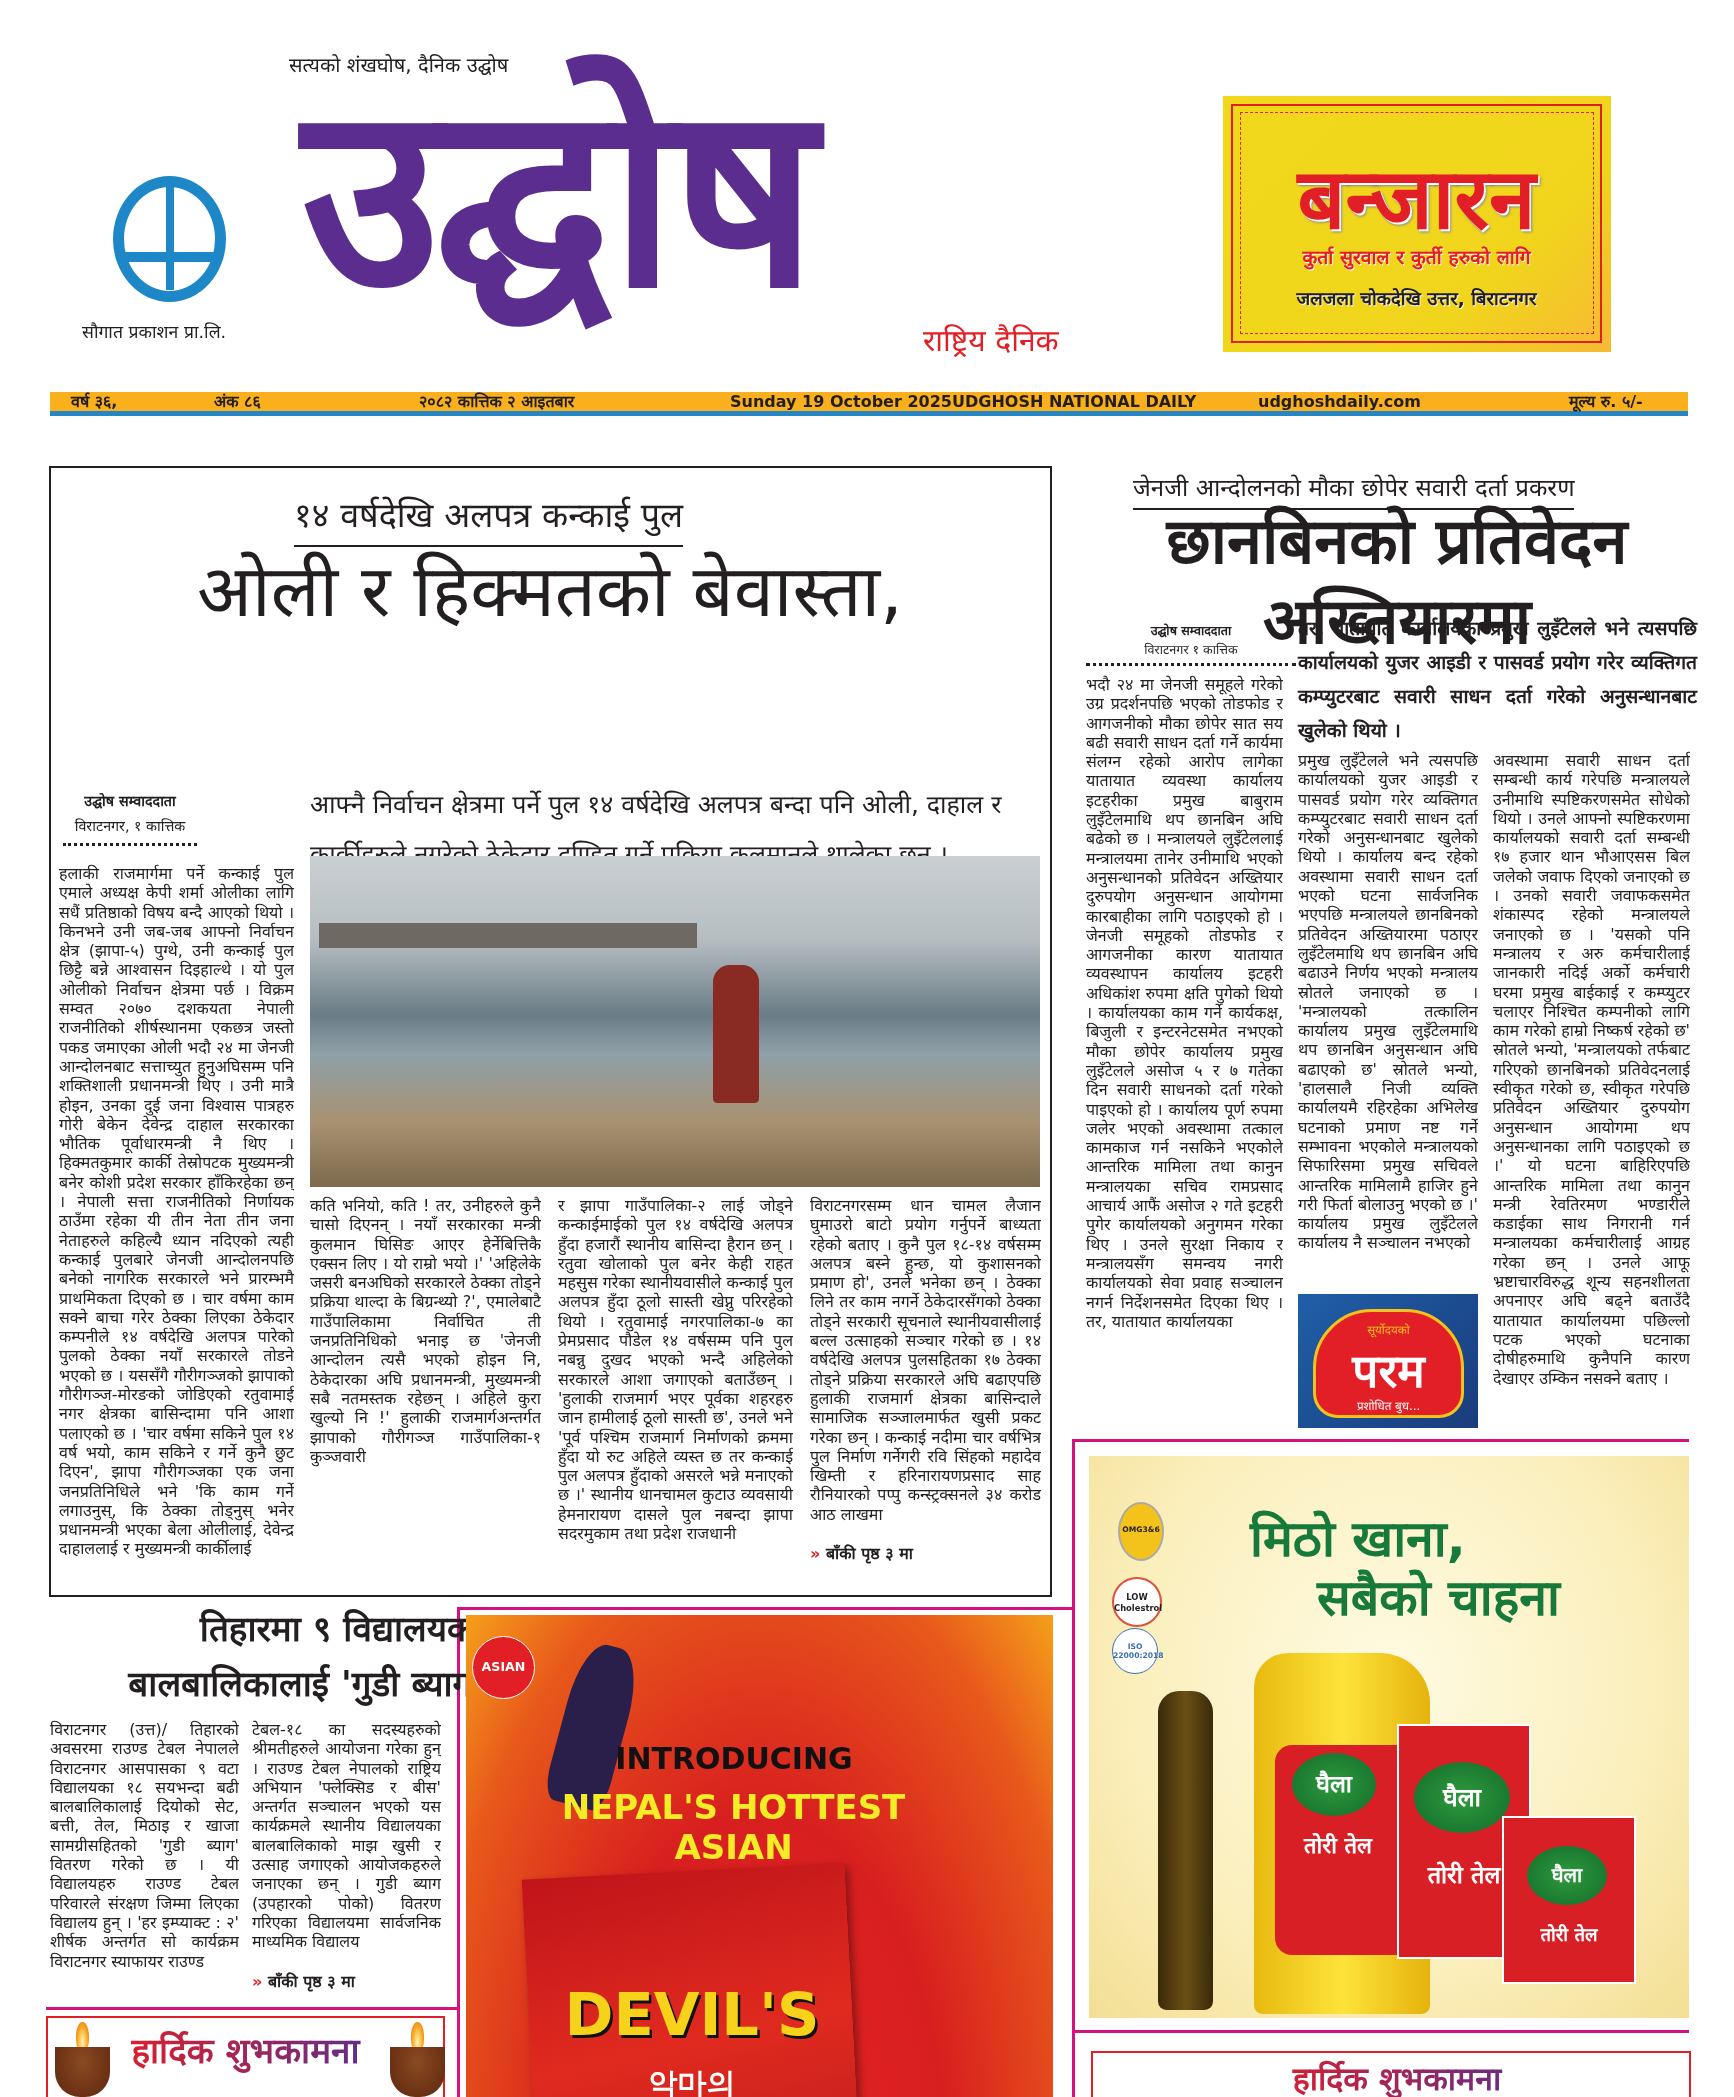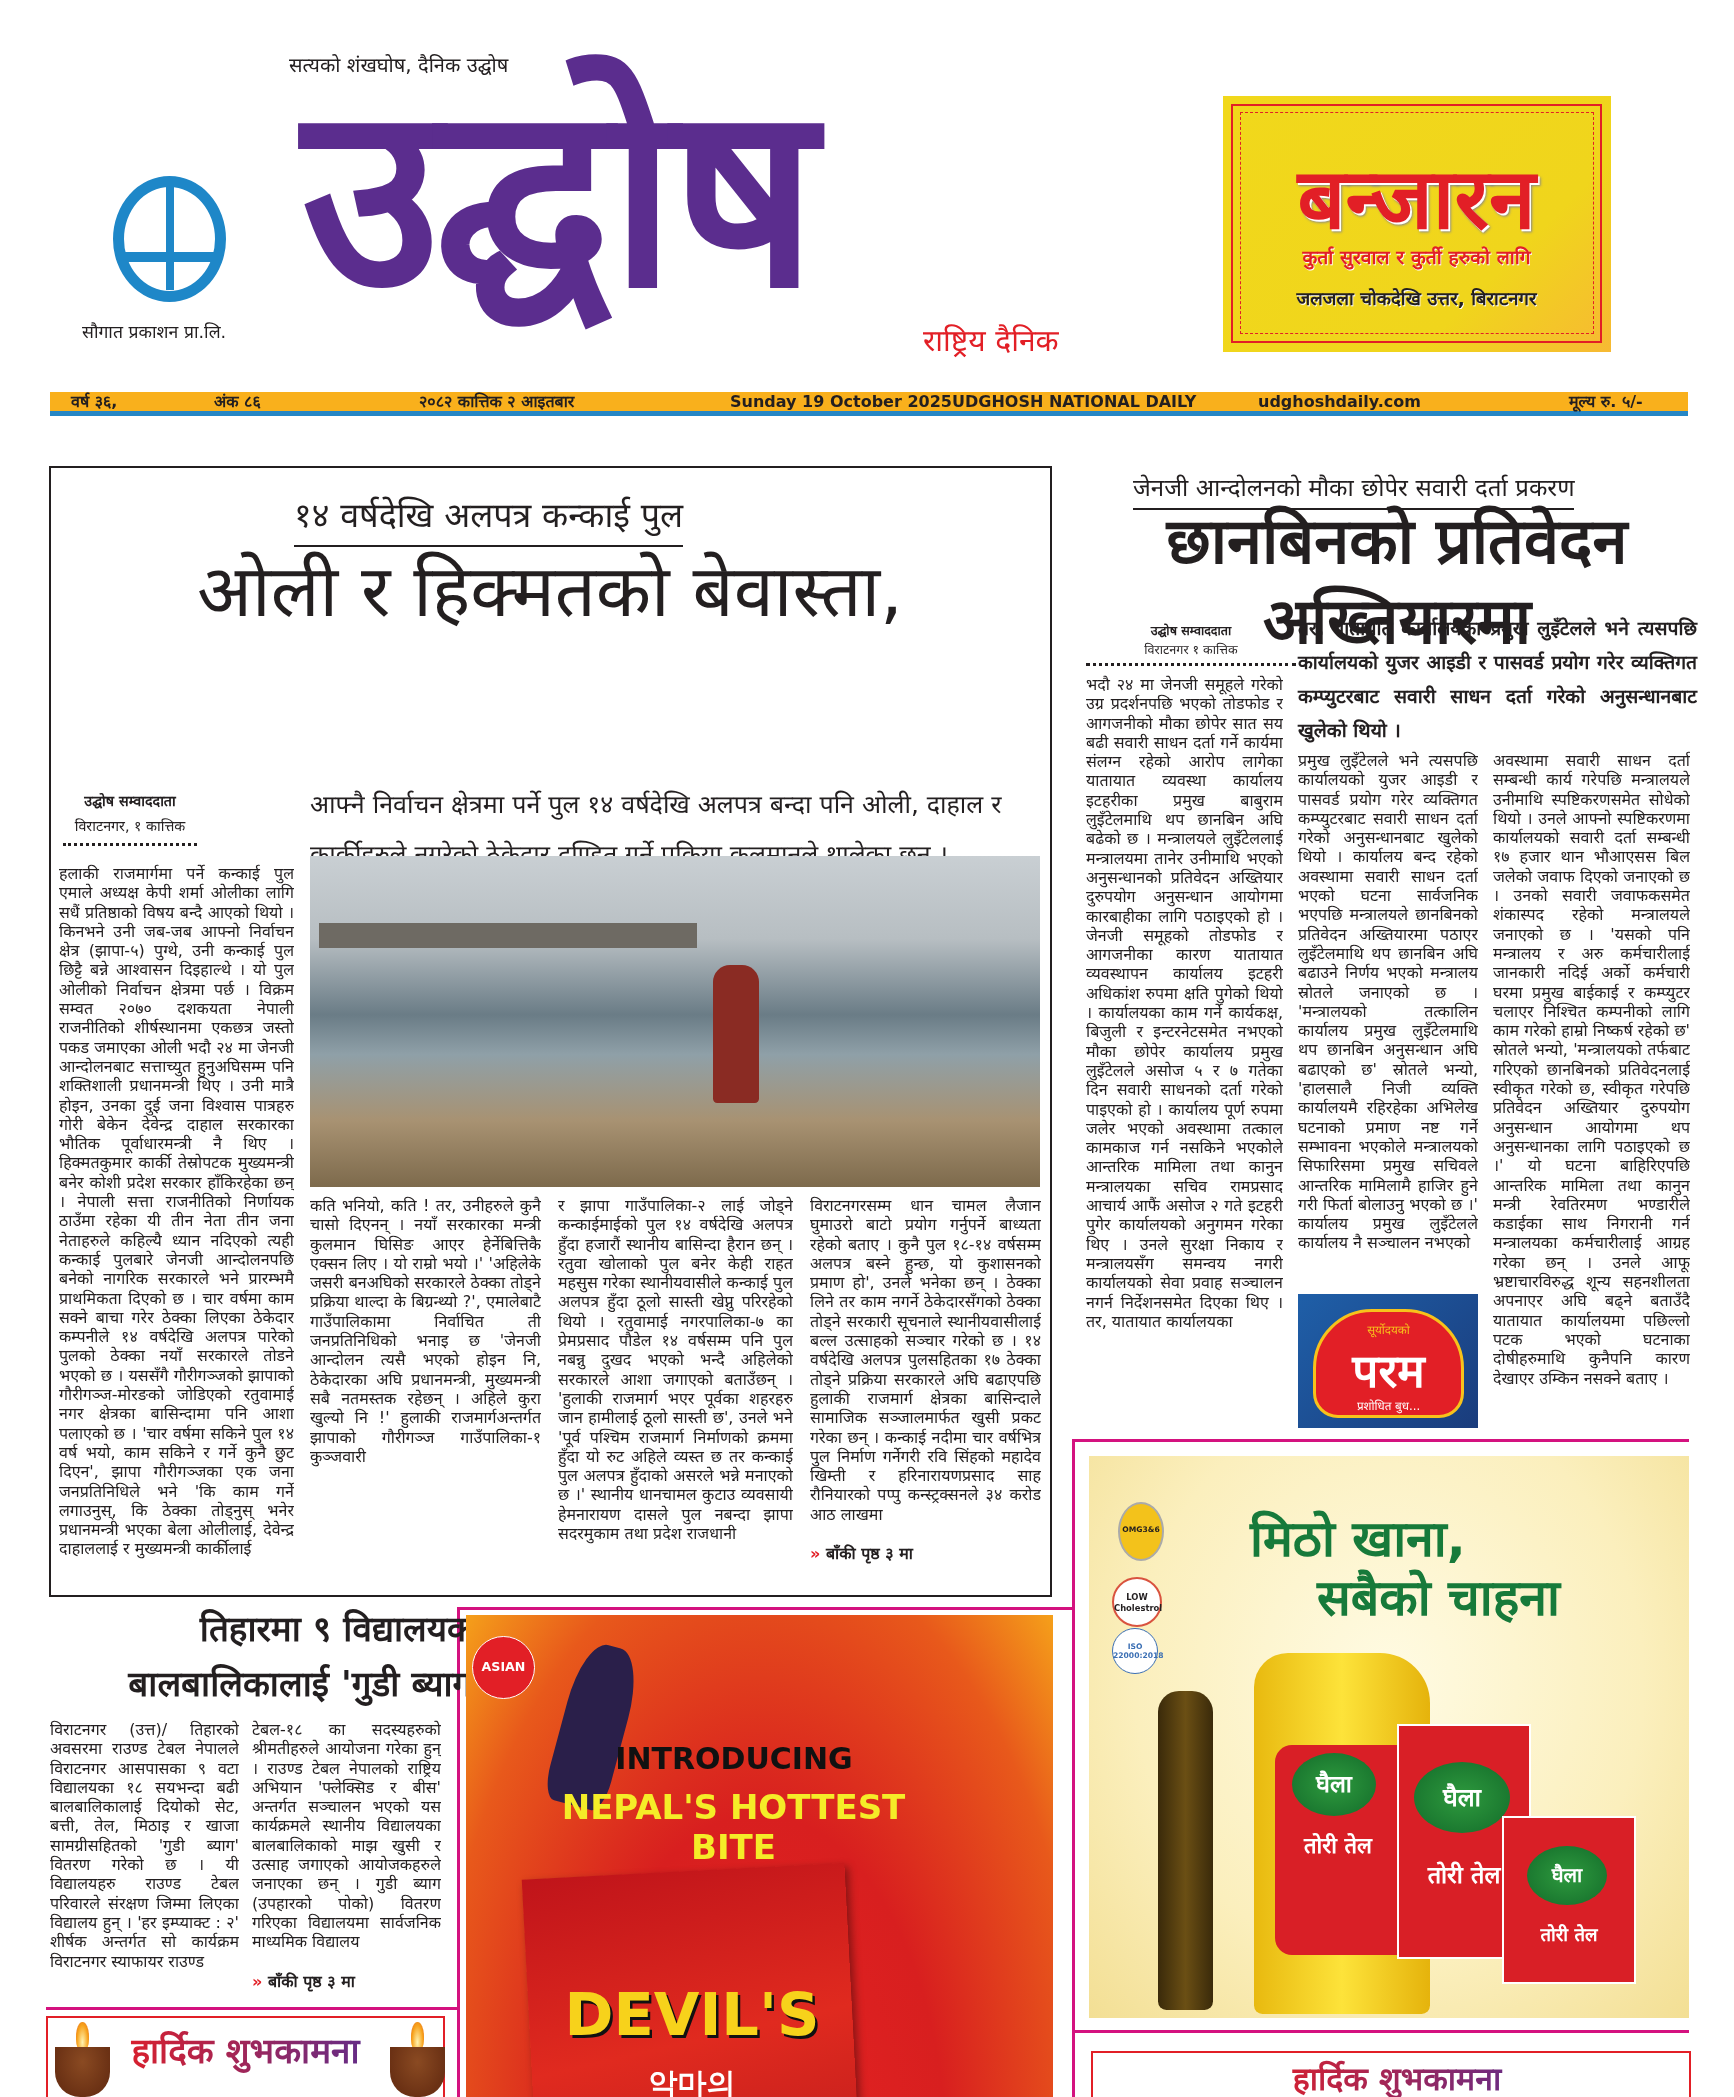--- a/index.html
+++ b/index.html
@@ -171,21 +171,21 @@
 <div class="abs flame" style="left:76px;top:2022px"></div>
 <div class="abs lamp" style="left:55px;top:2047px"></div>
 <div class="abs flame" style="left:411px;top:2022px"></div>
 <div class="abs lamp" style="left:390px;top:2047px"></div>
 <div class="abs greet-title" style="left:109px;top:2026px;width:273px">हार्दिक शुभकामना</div>
 
 <div class="abs devil"></div>
 <div class="abs asian">ASIAN</div>
 <div class="abs hand" style="left:562px;top:1644px;width:63px;height:164px;transform:rotate(15deg)"></div>
 <div class="abs intro">INTRODUCING</div>
-<div class="abs hottest">NEPAL'S HOTTEST BITE</div>
+<div class="abs hottest">NEPAL'S HOTTEST ASIAN</div>
 <div class="abs pack"></div>
 <div class="abs pack-brand">DEVIL'S</div>
 <div class="abs pack-kr">악마의</div>
 
 <div class="abs ghaila"></div>
 <div class="abs ghaila-head">
   <div>मिठो खाना,</div>
   <div style="padding-left:67px">सबैको चाहना</div>
 </div>
 <div class="abs badge" style="left:1118px;top:1502px;width:46px;height:59px;background:#f3c21b;border:2.5px solid #aaa;font-size:7.6px;padding-top:21px">OMG3&amp;6</div>

